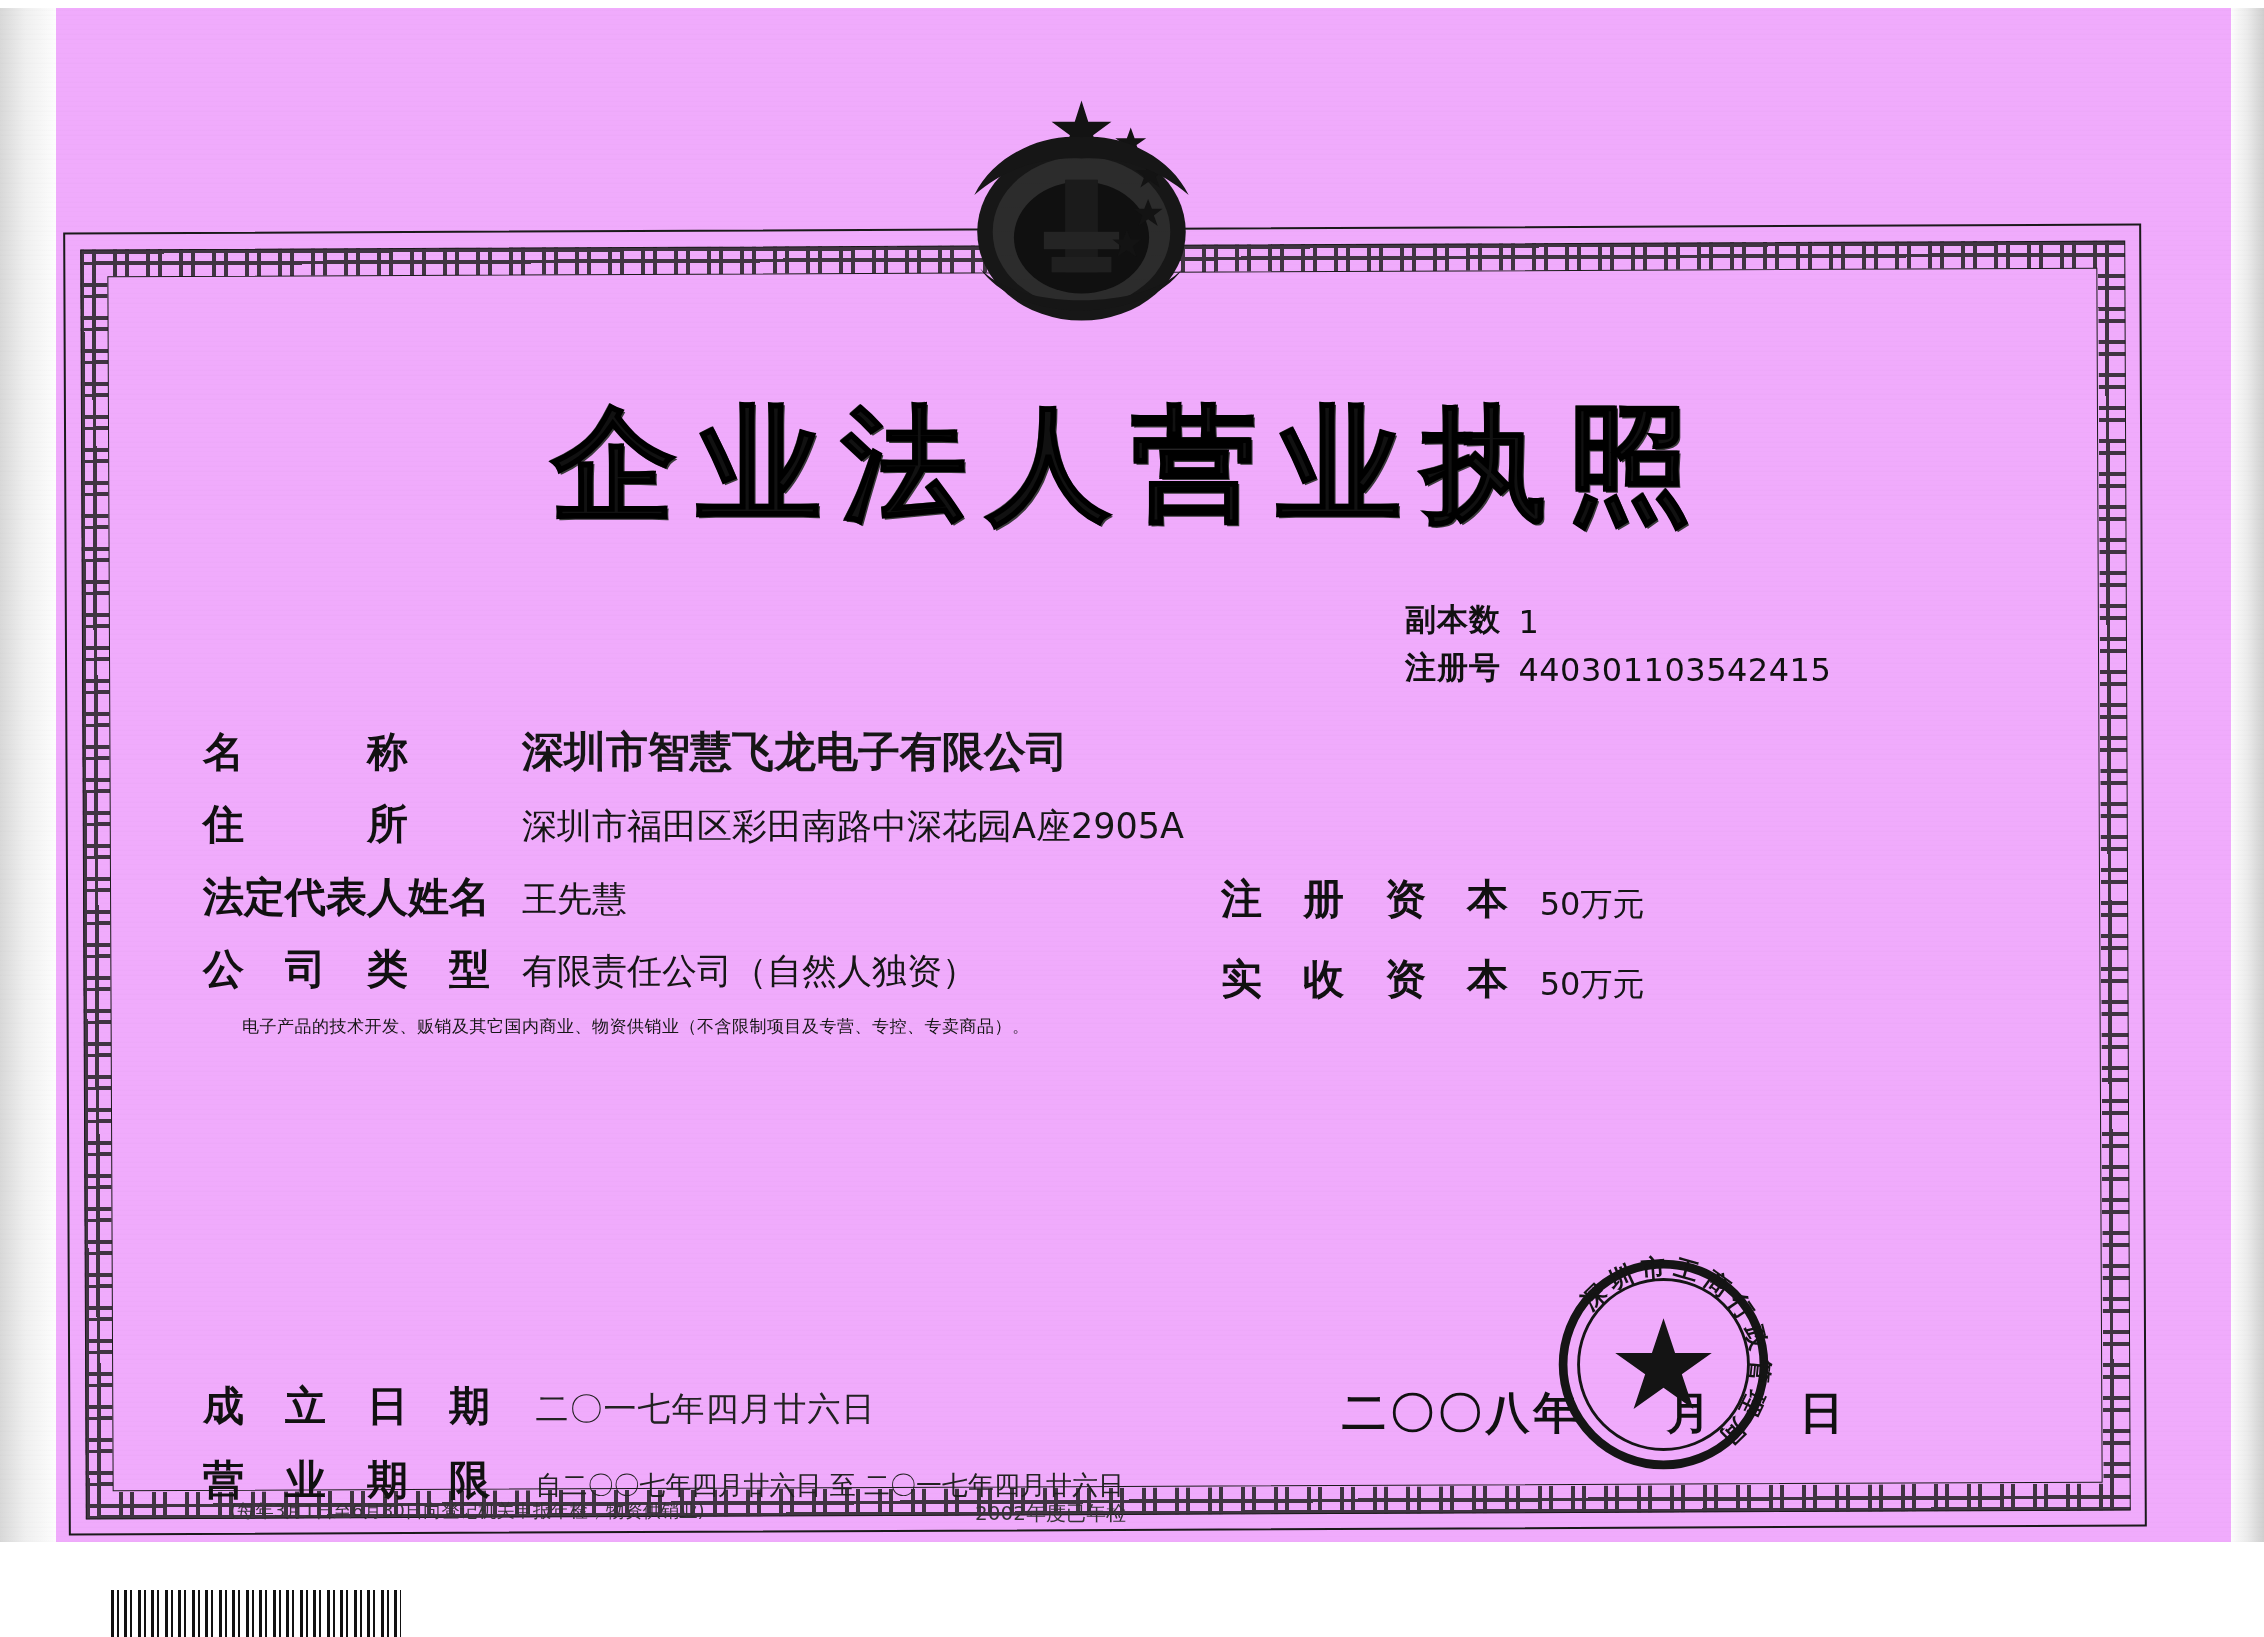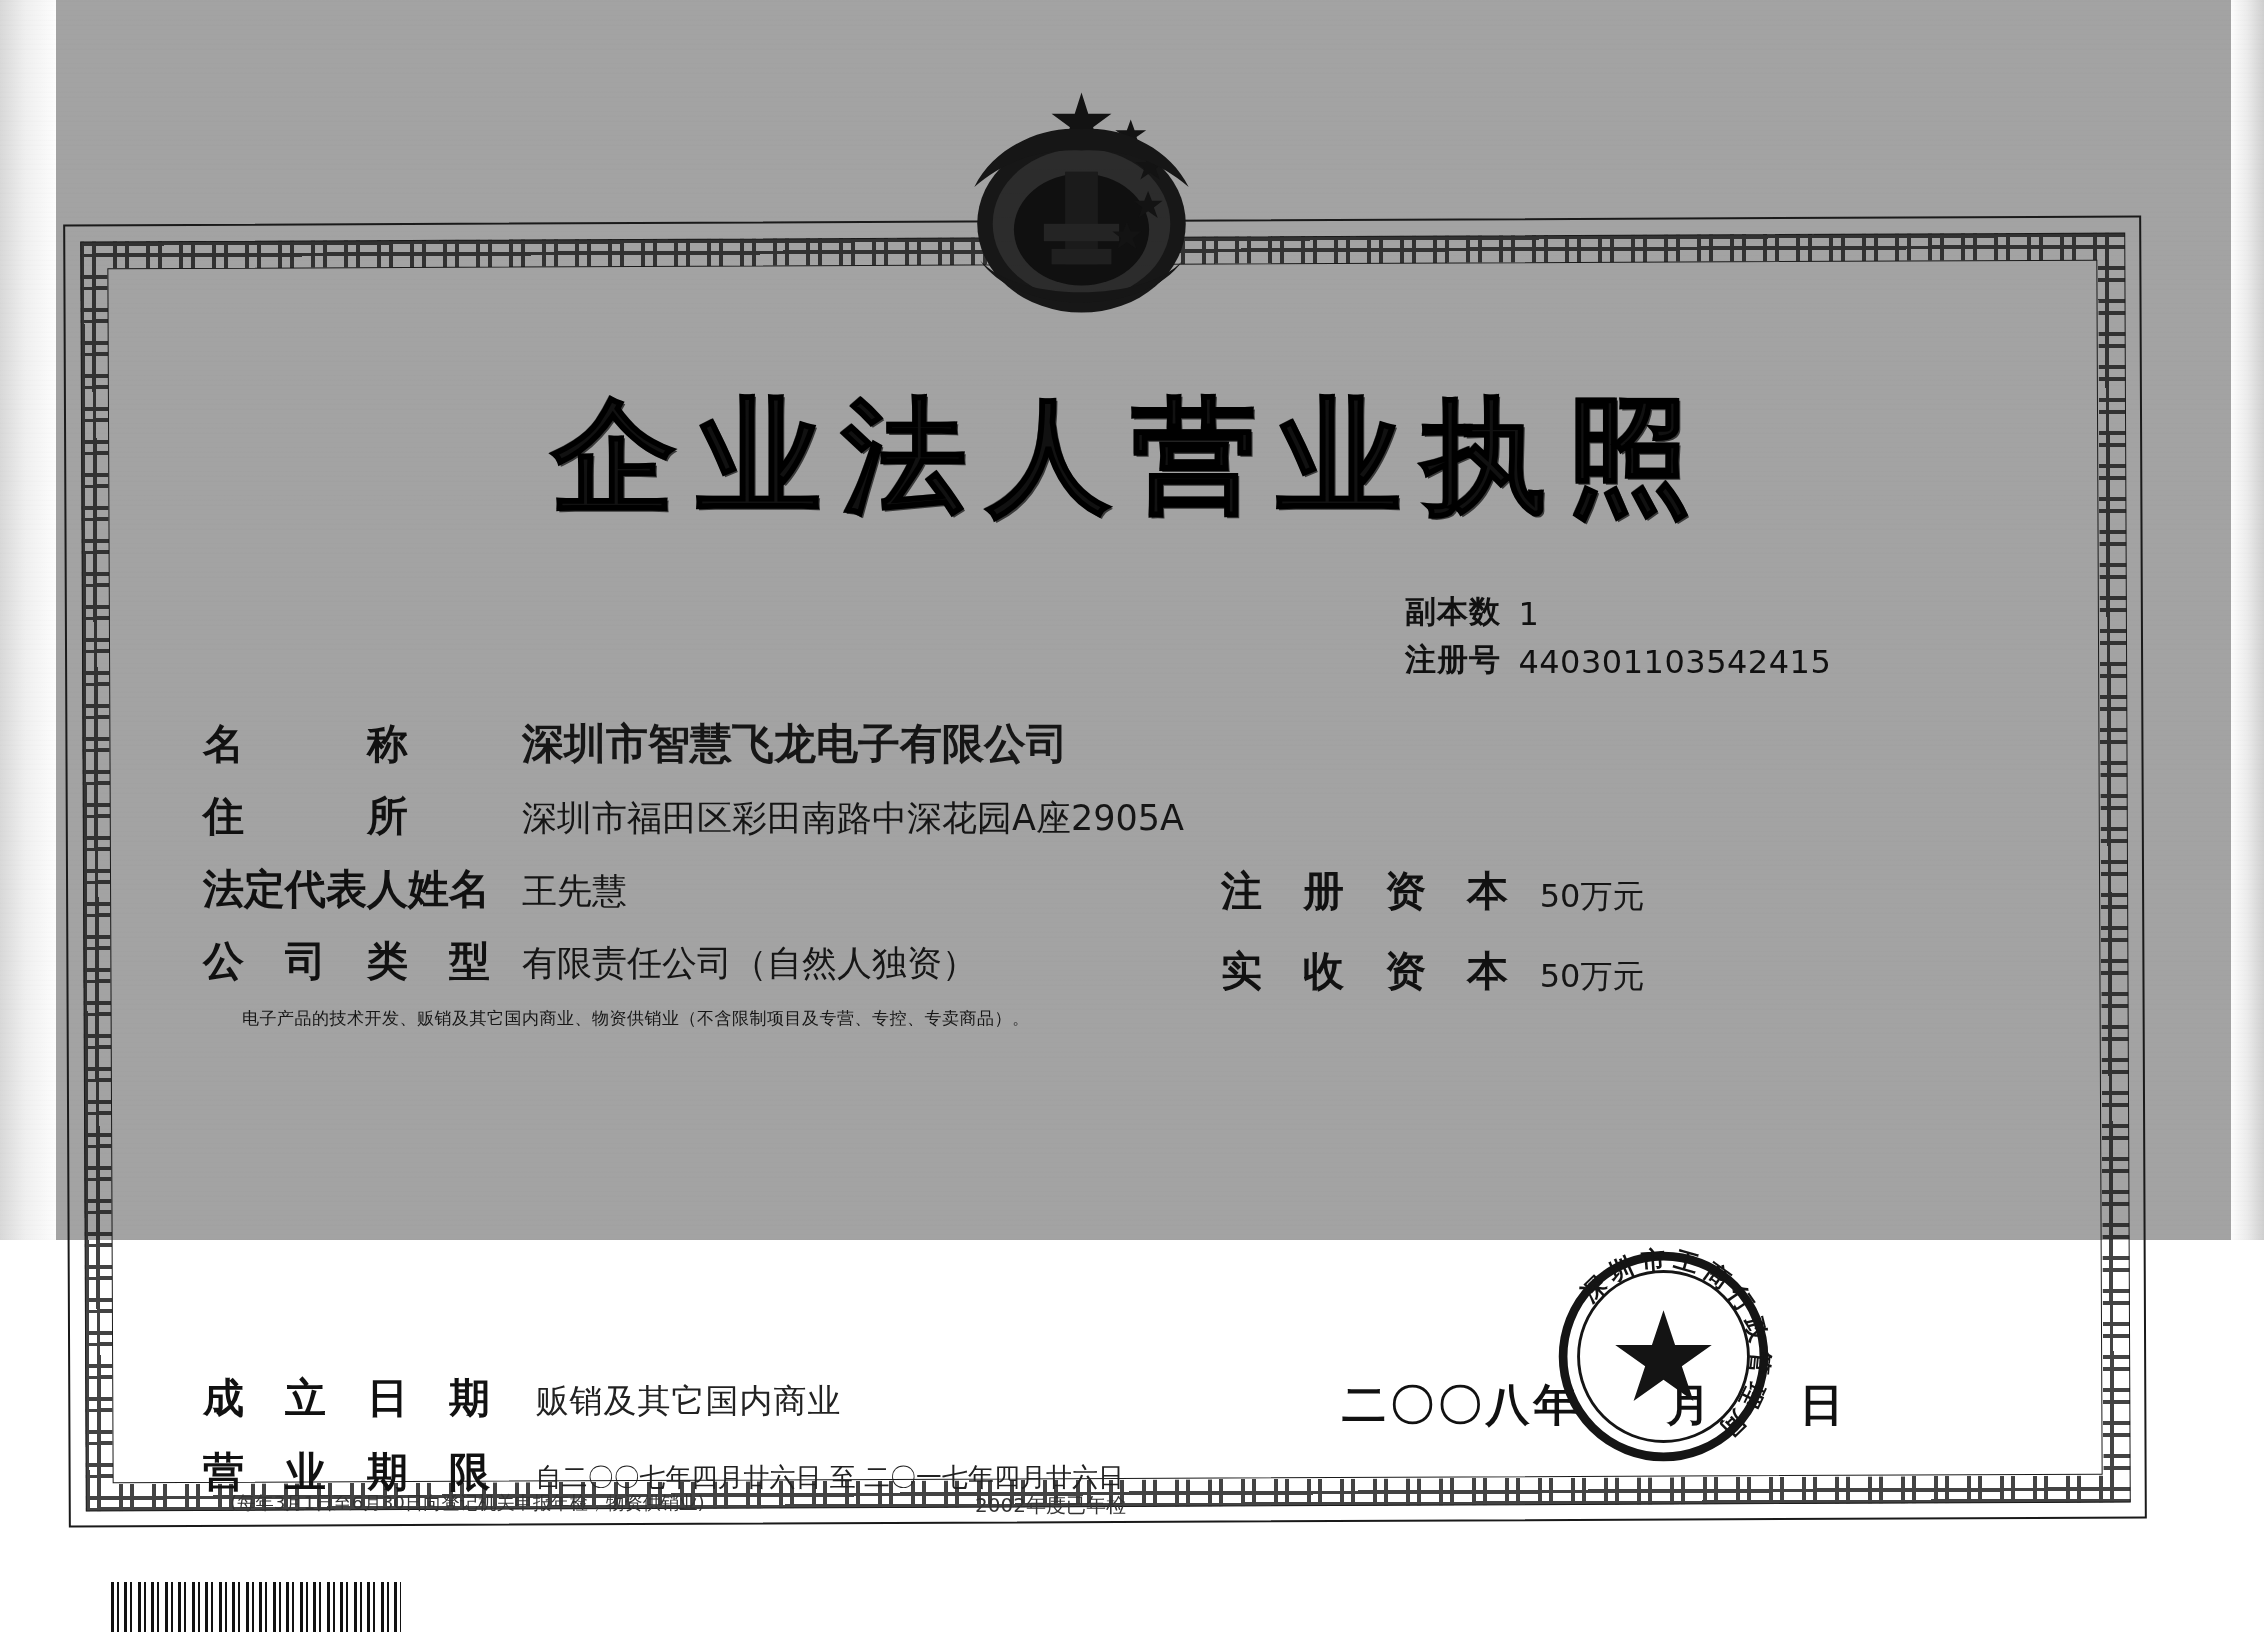--- a/index.html
+++ b/index.html
@@ -11,24 +11,24 @@
     width: 2264px;
     height: 1638px;
     font-family: "DejaVu Sans", sans-serif;
     position: relative;
     overflow: hidden;
   }
 
   
   #scan-sheet {
     position: absolute;
-    left: 0; top: 0;
+    left: 0; top: 8px;
     width: 2264px;
-    height: 1240px;
-    background: #a3a3a3;
+    height: 1534px;
+    background: #f0abfc;
   }
   
   #scan-sheet::before {
     content: "";
     position: absolute;
     left: 0; top: 0; bottom: 0;
     width: 56px;
     background: linear-gradient(to right, #d8d8d8 0%, #efefef 45%, #fdfdfd 100%);
   }
   #scan-sheet::after {
@@ -394,21 +394,21 @@
     </div>
     <div class="capital-row">
       <span class="capital-label">实　收　资　本</span>
       <span class="capital-value">50万元</span>
     </div>
   </div>
 
   <div id="footer-block">
     <div class="footer-row">
       <span class="footer-label">成　立　日　期</span>
-      <span class="footer-value">贩销及其它国内商业</span>
+      <span class="footer-value">二〇一七年四月廿六日</span>
     </div>
     <div class="footer-row">
       <span class="footer-label">营　业　期　限</span>
       <span class="footer-value small">自二〇〇七年四月廿六日 至 二〇一七年四月廿六日</span>
     </div>
   </div>
 
   <div id="issue-date-block">
     <span class="d-year">二〇〇八年</span><span class="d-month">月</span><span class="d-day">日</span>
   </div>

